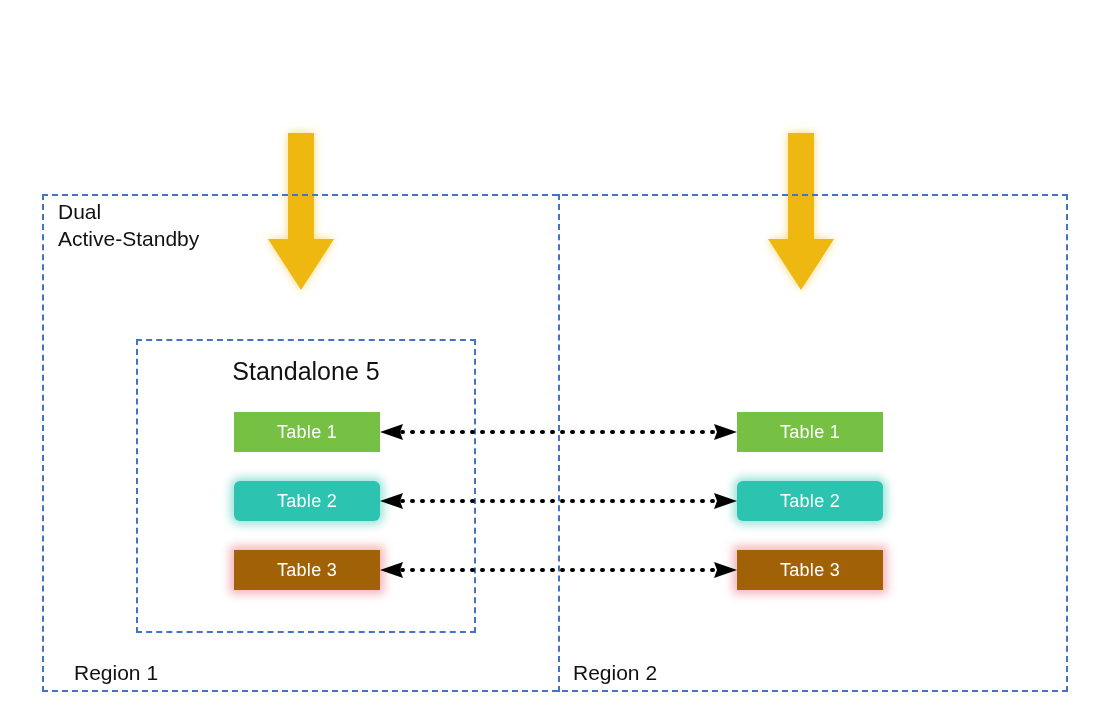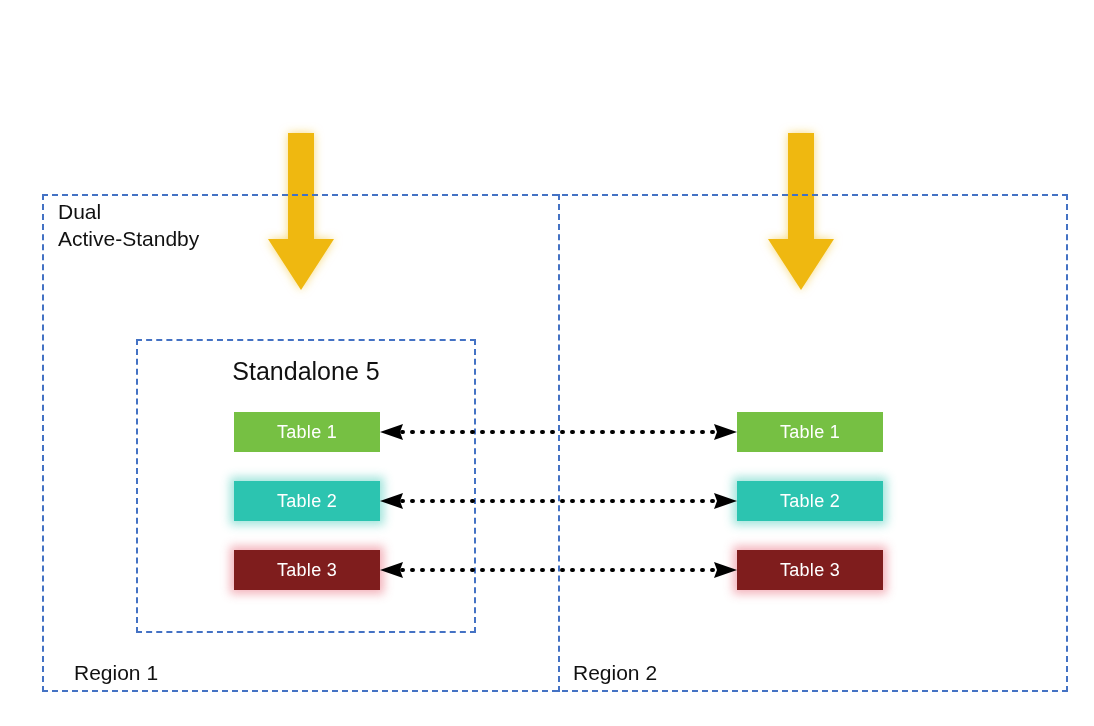--- a/index.html
+++ b/index.html
@@ -109,27 +109,27 @@
     height: 40px;
     display: flex;
     align-items: center;
     justify-content: center;
     color: #ffffff;
     font-size: 18px;
     letter-spacing: 0.3px;
   }
   .chip-green  { background: #76C043; }
   .chip-teal   { background: #2CC4B0; box-shadow: 0 0 9px 4px rgba(44,196,176,0.45); }
-  .chip-red    { background: #7f1d1d; box-shadow: 0 0 9px 4px rgba(226,73,94,0.42); }
+  .chip-red    { background: #a16207; box-shadow: 0 0 9px 4px rgba(226,73,94,0.42); }
 
   
   .col-left  { left: 234px; }
   .col-right { left: 737px; }
   .row-1 { top: 412px; }
-  .row-2 { top: 481px; }
+  .row-2 { top: 481px; border-radius: 6px; }
   .row-3 { top: 550px; }
 
   
   .gold-arrow {
     position: absolute;
     width: 68px;
     height: 158px;
     filter: drop-shadow(0 0 5px rgba(240,185,11,0.55));
   }
   #gold-arrow-1 { left: 267px; top: 133px; }

